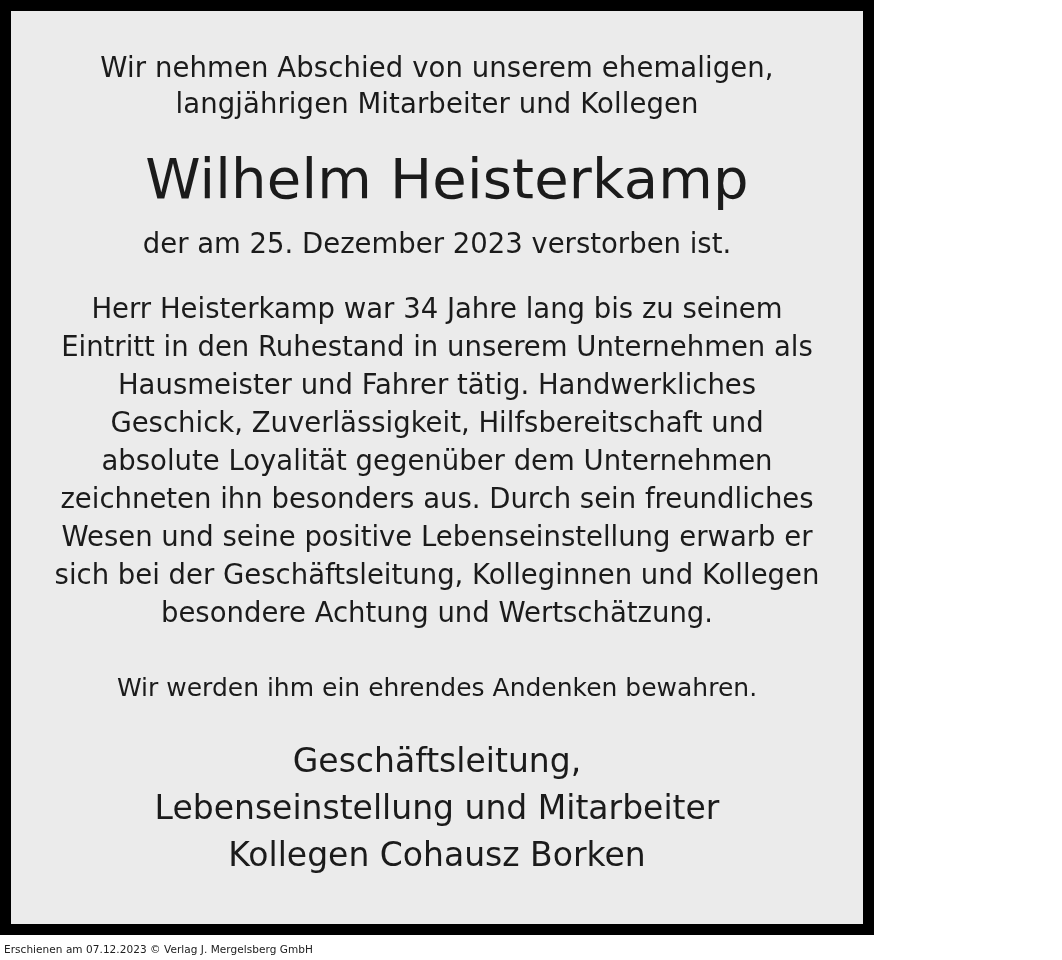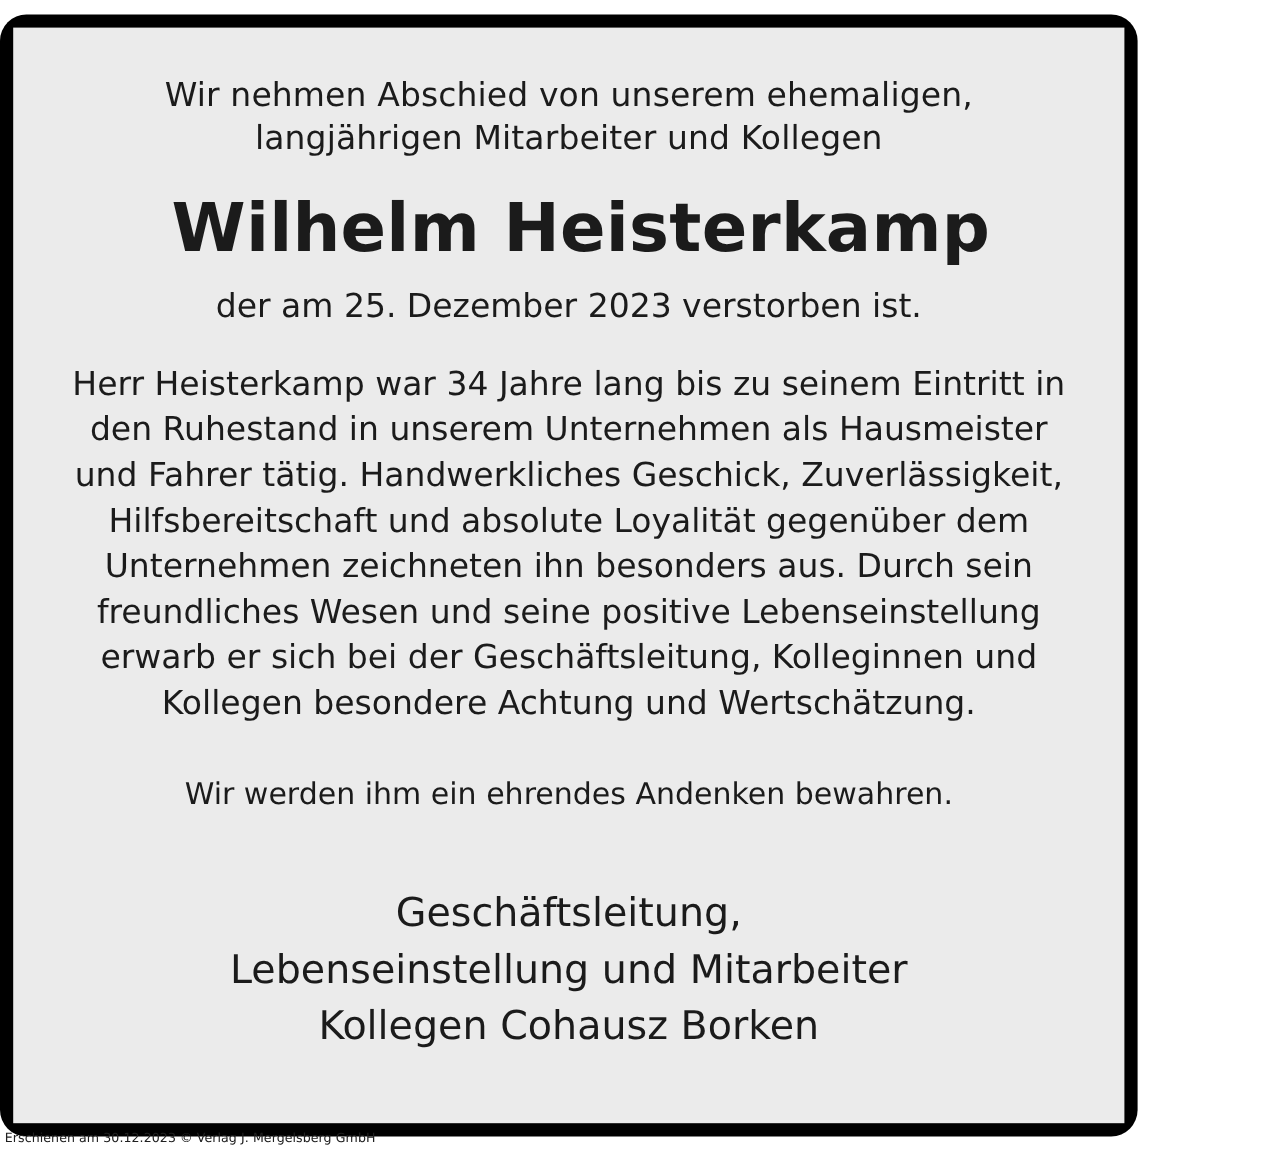--- a/index.html
+++ b/index.html
@@ -16,27 +16,26 @@
   .obituary-wrap {
     position: relative;
     width: 1062px;
     height: 960px;
     background: #ffffff;
     box-sizing: border-box;
   }
   .obituary-card {
     position: absolute;
     left: 0;
-    top: 12px;
-    width: 948px;
+    top: 0;
+    width: 874px;
     height: 935px;
     background: #000000;
     box-sizing: border-box;
     padding: 11px;
-    border-radius: 22px;
   }
   .obituary-inner {
     width: 100%;
     height: 100%;
     background: #ebebeb;
     box-sizing: border-box;
     padding: 38px 42px 20px 42px;
     display: flex;
     flex-direction: column;
     align-items: center;
@@ -46,21 +45,21 @@
     font-size: 27.5px;
     line-height: 1.32;
     text-align: center;
     font-weight: 400;
     letter-spacing: 0.1px;
     max-width: 900px;
   }
   .deceased-name {
     font-size: 56px;
     line-height: 1.12;
-    font-weight: 700;
+    font-weight: 400;
     text-align: center;
     margin-top: 26px;
     letter-spacing: 0.2px;
     white-space: nowrap;
     margin-left: 20px;
   }
   .death-line {
     font-size: 27.5px;
     line-height: 1.3;
     text-align: center;
@@ -79,21 +78,21 @@
     font-size: 25px;
     line-height: 1.3;
     text-align: center;
     margin-top: 40px;
     font-weight: 400;
   }
   .signature {
     font-size: 33px;
     line-height: 1.42;
     text-align: center;
-    margin-top: 60px;
+    margin-top: 34px;
     font-weight: 400;
   }
   .footer-note {
     position: absolute;
     left: 4px;
     bottom: 5px;
     font-size: 10.5px;
     color: #202020;
     font-family: "DejaVu Sans", sans-serif;
     letter-spacing: 0.05px;
@@ -119,15 +118,15 @@
 
       <div class="signature">
         <div>Geschäftsleitung,</div>
         <div>Lebenseinstellung und Mitarbeiter</div>
         <div>Kollegen Cohausz Borken</div>
       </div>
 
     </div>
   </div>
 
-  <div class="footer-note">Erschienen am 30.12.2023 © Verlag J. Mergelsberg GmbH</div>
+  <div class="footer-note">Erschienen am 07.12.2023 © Verlag J. Mergelsberg GmbH</div>
 
 </div>
 
 </body></html>

